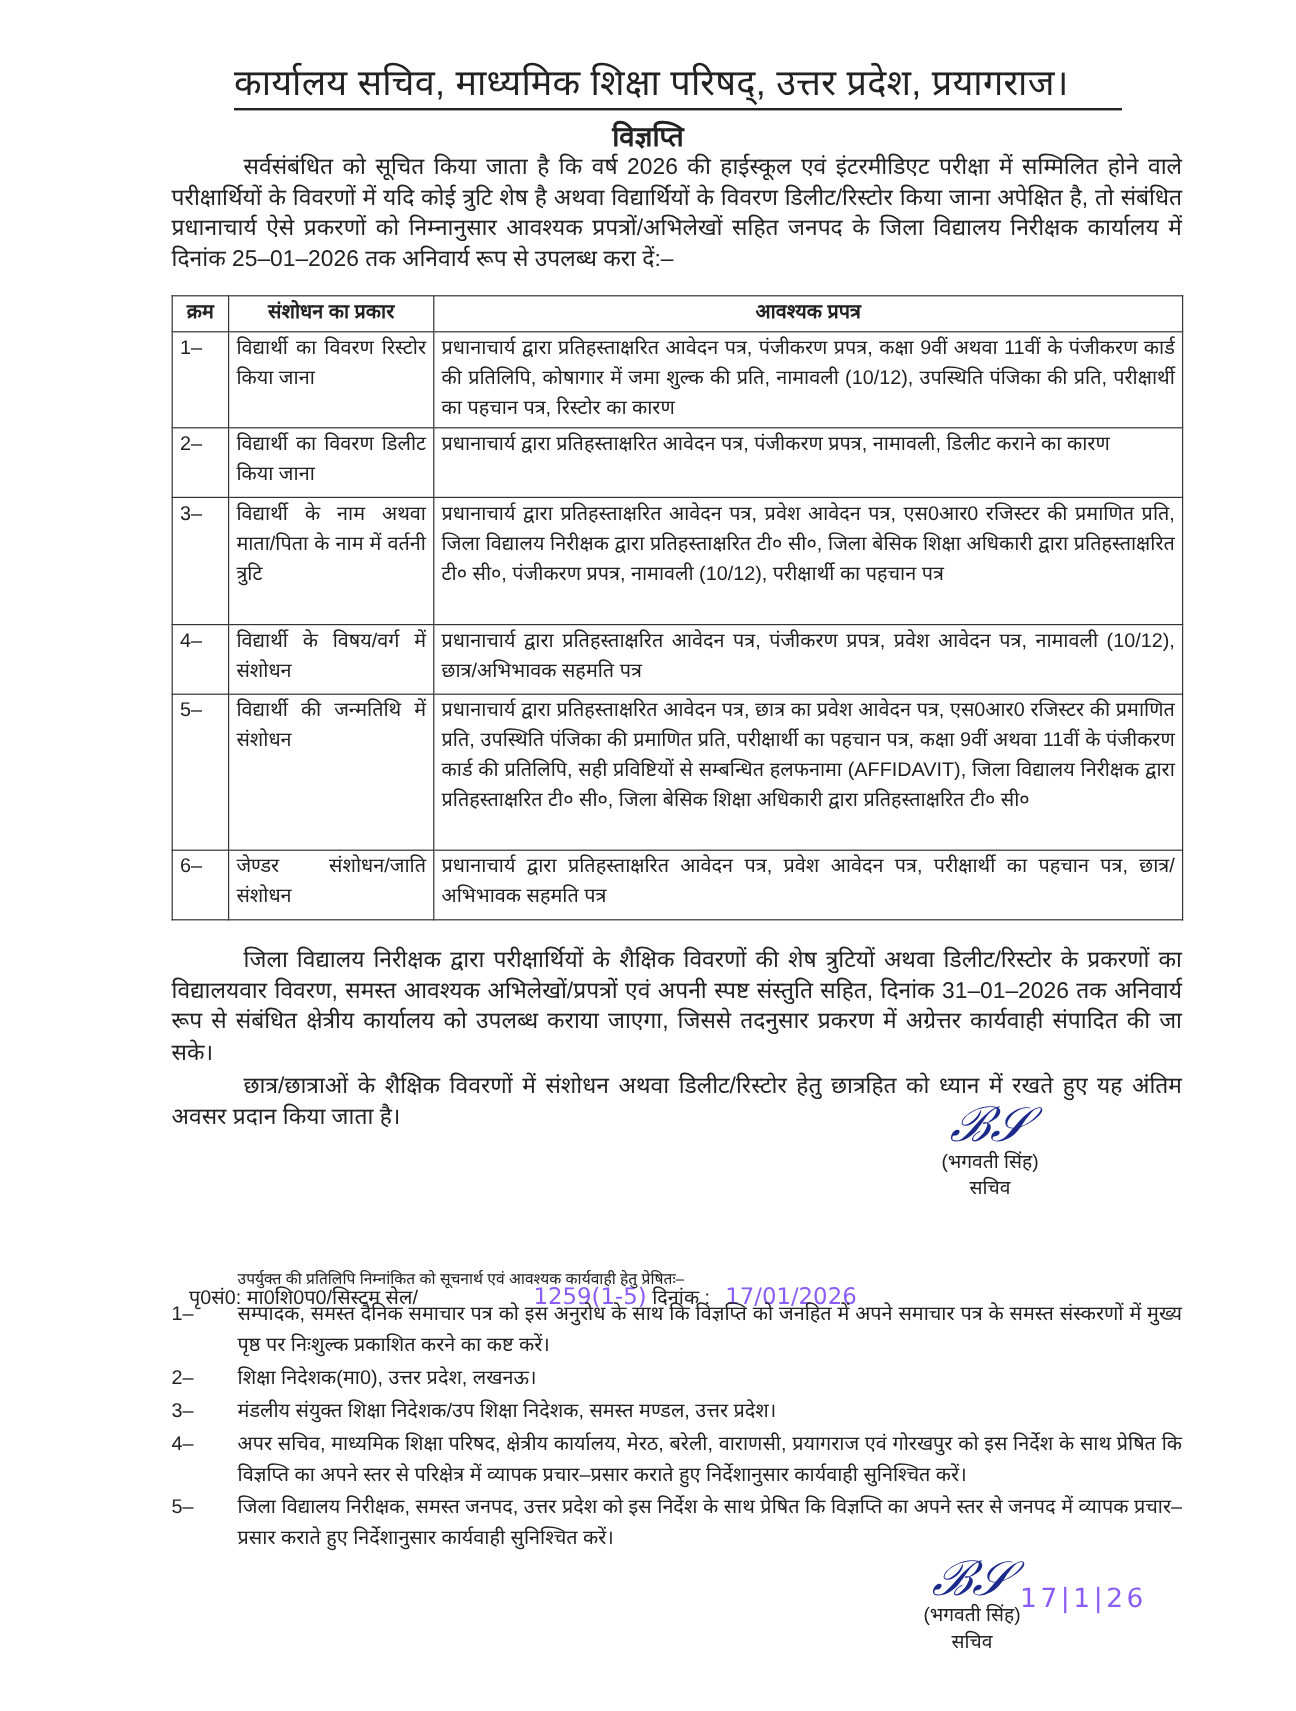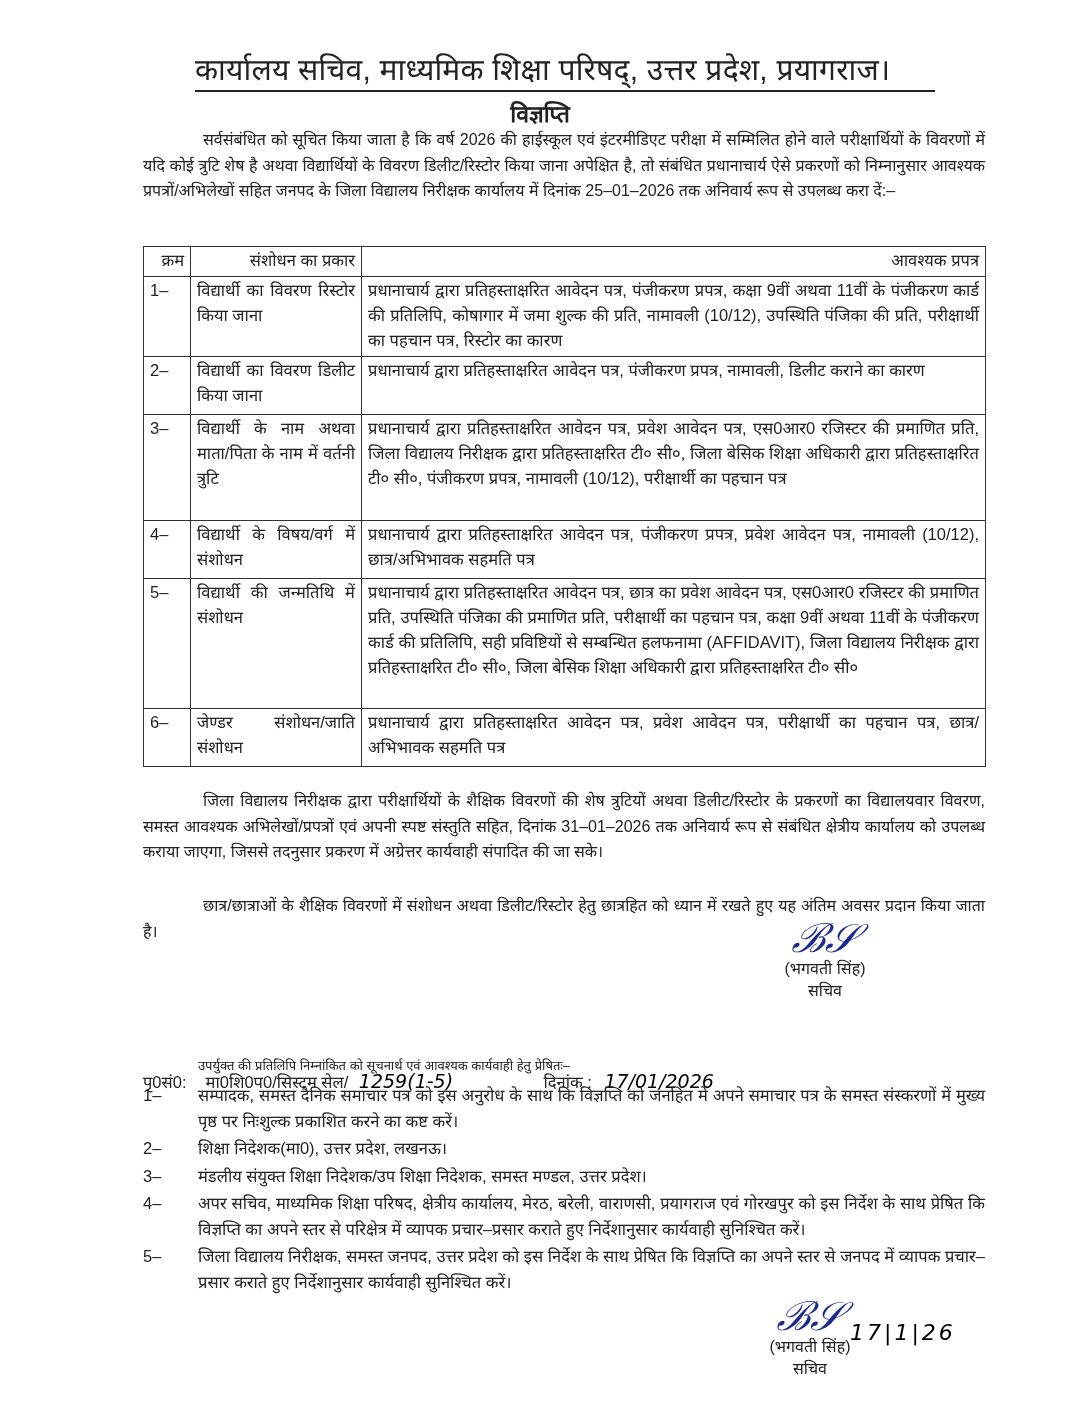--- a/index.html
+++ b/index.html
@@ -13,43 +13,43 @@
     position: absolute; left: 195px; top: 52px; width: 740px;
     font-size: 30px; text-align: left; letter-spacing: 0.2px;
     border-bottom: 2px solid #222; padding-bottom: 2px; line-height: 36px;
     white-space: nowrap;
   }
   .subtitle {
     position: absolute; left: 0; width: 1080px; top: 97px; text-align: center;
     font-size: 23px; font-weight: bold;
   }
   .para {
-    position: absolute; left: 143px; width: 842px; font-size: 16px;
+    position: absolute; left: 143px; width: 842px; font-size: 19px;
     line-height: 25.5px; text-align: justify; text-align-last: left;
   }
   .para .indent { display: inline-block; width: 60px; }
   table.main {
     position: absolute; left: 143px; top: 246px; width: 843px;
     border-collapse: collapse; font-size: 16.5px; line-height: 25px;
   }
   table.main td, table.main th {
     border: 1.5px solid #333; vertical-align: top; padding: 1px 6px 3px 6px;
   }
-  table.main th { font-weight: normal; text-align: right; height: 24px; }
+  table.main th { font-weight: bold; text-align: center; height: 24px; }
   table.main td.num { width: 34px; }
   table.main td.type { width: 158px; text-align: justify; text-align-last: left; }
   table.main td.docs { text-align: justify; text-align-last: left; }
   .sig-block { position: absolute; text-align: center; font-size: 16px; line-height: 22px; }
   .signature {
     font-family: "DejaVu Serif", serif; font-style: italic; color: #1c2a8c;
     font-size: 40px; line-height: 40px; transform: skewX(-8deg);
   }
-  .handwritten { font-family: "DejaVu Sans", sans-serif; font-style: italic; color: #000000; font-size: 19px; }
+  .handwritten { font-family: "DejaVu Sans", sans-serif; color: #8b5cf6; font-size: 19px; }
   .ref-line { position: absolute; left: 143px; top: 1032px; font-size: 16.5px; white-space: nowrap; }
-  .ref-line span { display: inline-block; }
+  .ref-line span { display: inline-block; text-align: right; }
   .copy-intro { position: absolute; left: 198px; top: 1056px; font-size: 13px; white-space: nowrap; }
   .list { position: absolute; left: 143px; width: 842px; font-size: 16.5px; line-height: 25.5px; }
   .list .item { display: flex; }
   .list .n { width: 55px; flex: none; }
   .list .t { flex: 1; text-align: justify; text-align-last: left; }
 </style>
 </head>
 <body>
 
 <div class="page">

